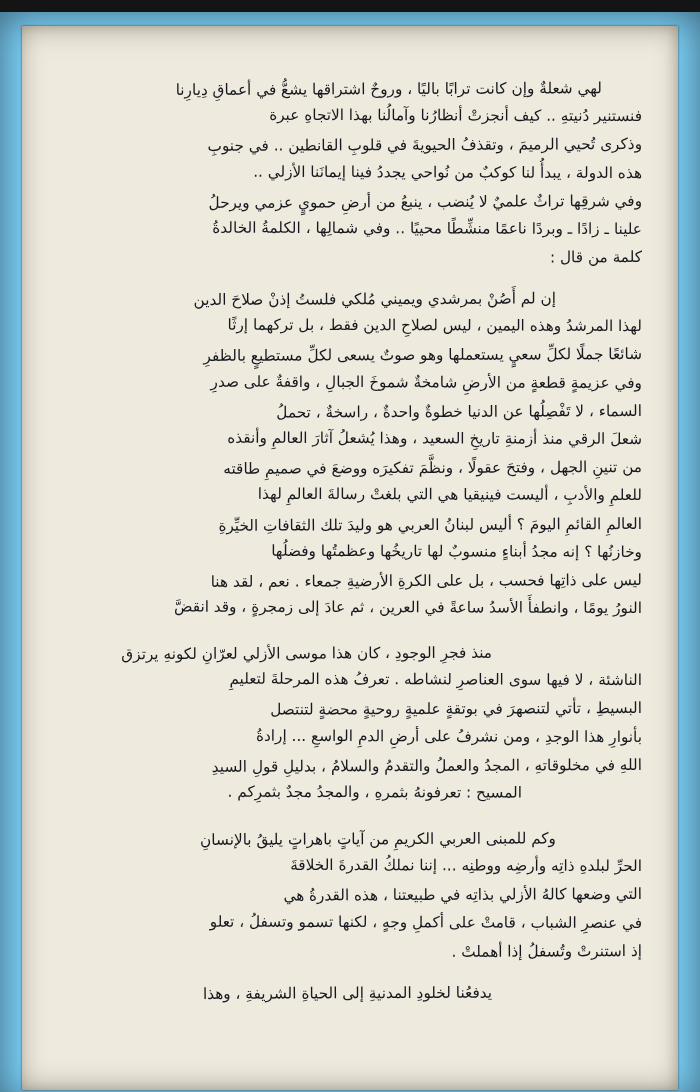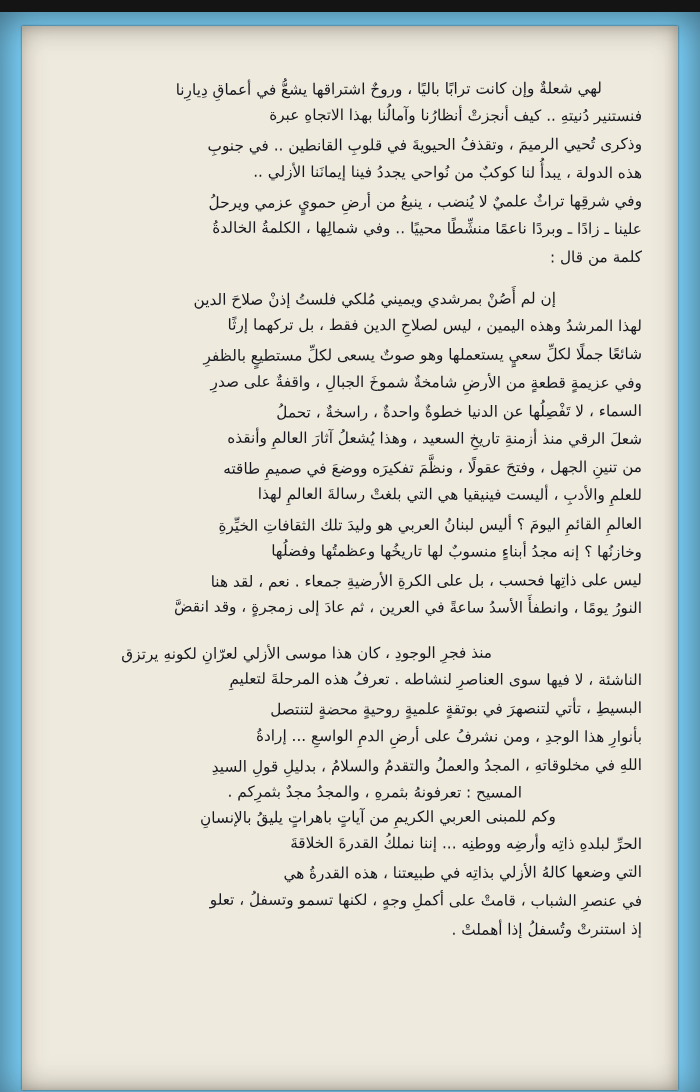--- a/index.html
+++ b/index.html
@@ -127,24 +127,27 @@
         <div class="line">السماء ، لا تَفْصِلُها عن الدنيا خطوةٌ واحدةٌ ، راسخةٌ ، تحملُ</div>
         <div class="line">شعلَ الرقي منذ أزمنةِ تاريخِ السعيد ، وهذا يُشعلُ آثارَ العالمِ وأنقذه</div>
         <div class="line">من تنينِ الجهل ، وفتحَ عقولًا ، ونظَّمَ تفكيرَه ووضعَ في صميمِ طاقته</div>
         <div class="line">للعلمِ والأدبِ ، أليست فينيقيا هي التي بلغتْ رسالةَ العالمِ لهذا</div>
         <div class="line">العالمِ القائمِ اليومَ ؟ أليس لبنانُ العربي هو وليدَ تلك الثقافاتِ الخيِّرةِ</div>
         <div class="line">وخازنُها ؟ إنه مجدُ أبناءٍ منسوبٌ لها تاريخُها وعظمتُها وفضلُها</div>
         <div class="line">ليس على ذاتِها فحسب ، بل على الكرةِ الأرضيةِ جمعاء . نعم ، لقد هنا</div>
         <div class="line">النورُ يومًا ، وانطفأَ الأسدُ ساعةً في العرين ، ثم عادَ إلى زمجرةٍ ، وقد انقضَّ</div>
       </div>
 
-      <div class="block" style="top:776px;">
+      <div class="block" style="top:798px;">
         <div class="line indent-2">وكم للمبنى العربي الكريمِ من آياتٍ باهراتٍ يليقُ بالإنسانِ</div>
         <div class="line">الحرِّ لبلدهِ ذاتِه وأرضِه ووطنِه ... إننا نملكُ القدرةَ الخلاقةَ</div>
         <div class="line">التي وضعها كالهُ الأزلي بذاتِه في طبيعتنا ، هذه القدرةُ هي</div>
         <div class="line">في عنصرِ الشباب ، قامتْ على أكملِ وجهٍ ، لكنها تسمو وتسفلُ ، تعلو</div>
         <div class="line">إذ استنرتْ وتُسفلُ إذا أهملتْ .</div>
       </div>
 
+      <div class="block" style="top:952px;">
+        <div class="line indent-3">يدفعُنا لخلودِ المدنيةِ إلى الحياةِ الشريفةِ ، وهذا</div>
+      </div>
 
     </div>
   </div>
 </div>
 
 </body></html>

